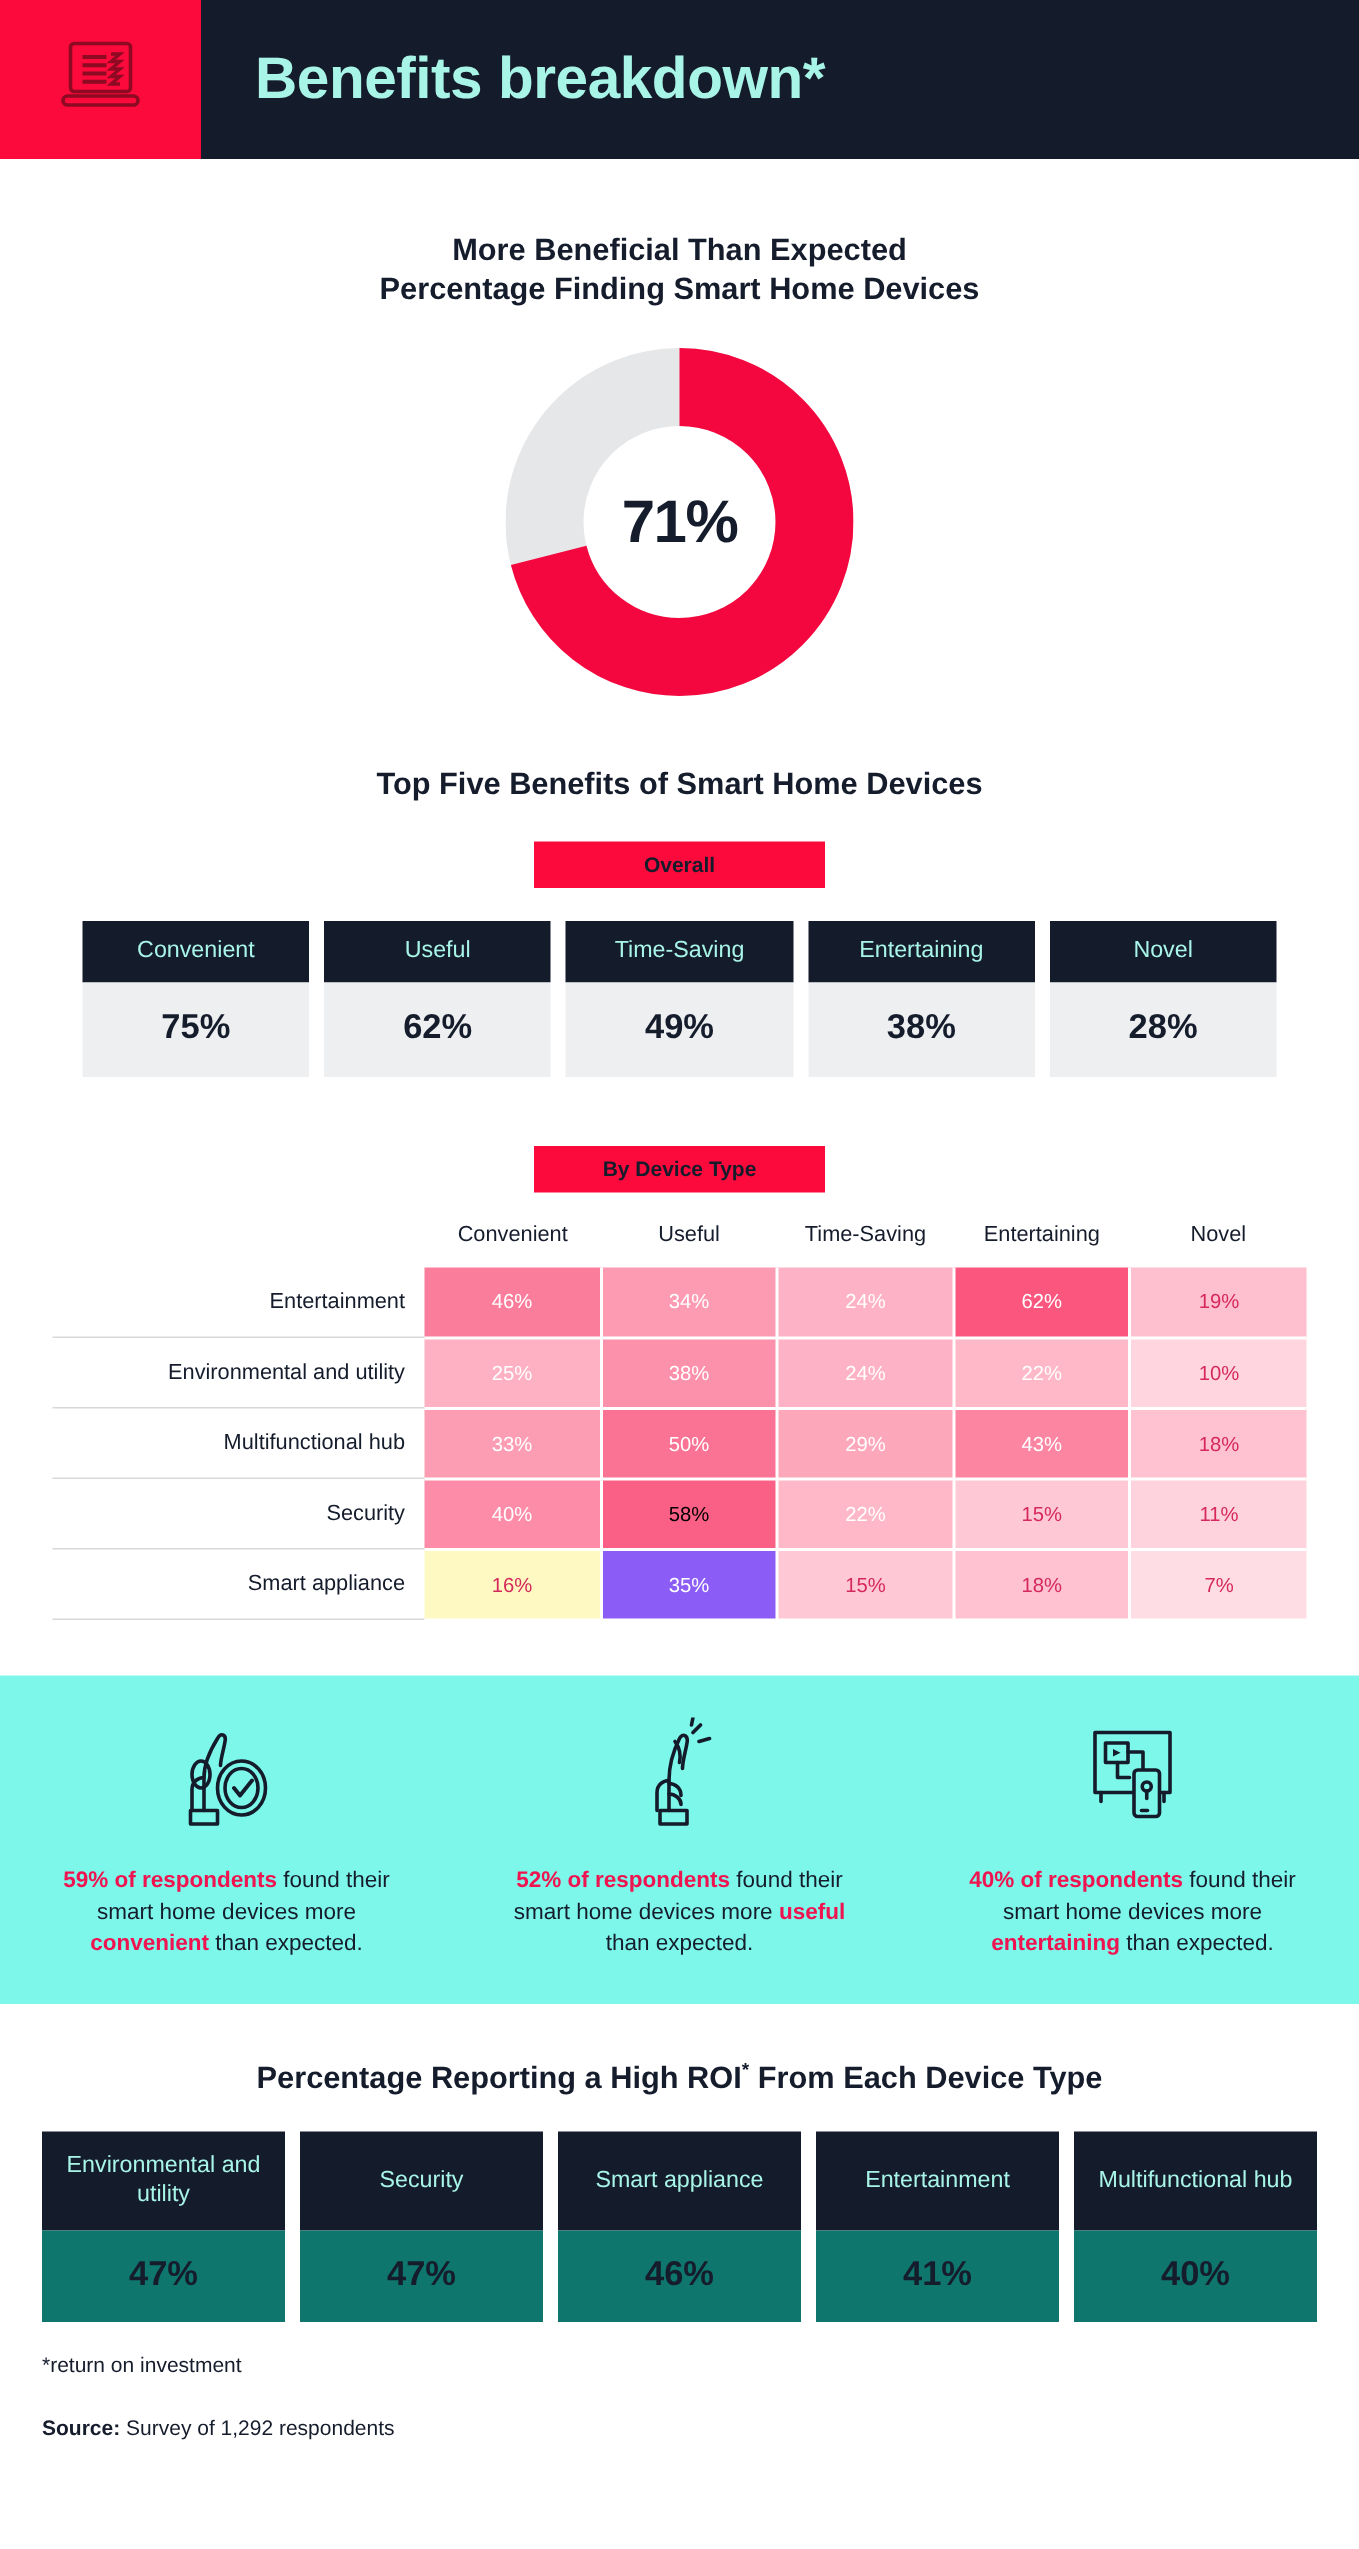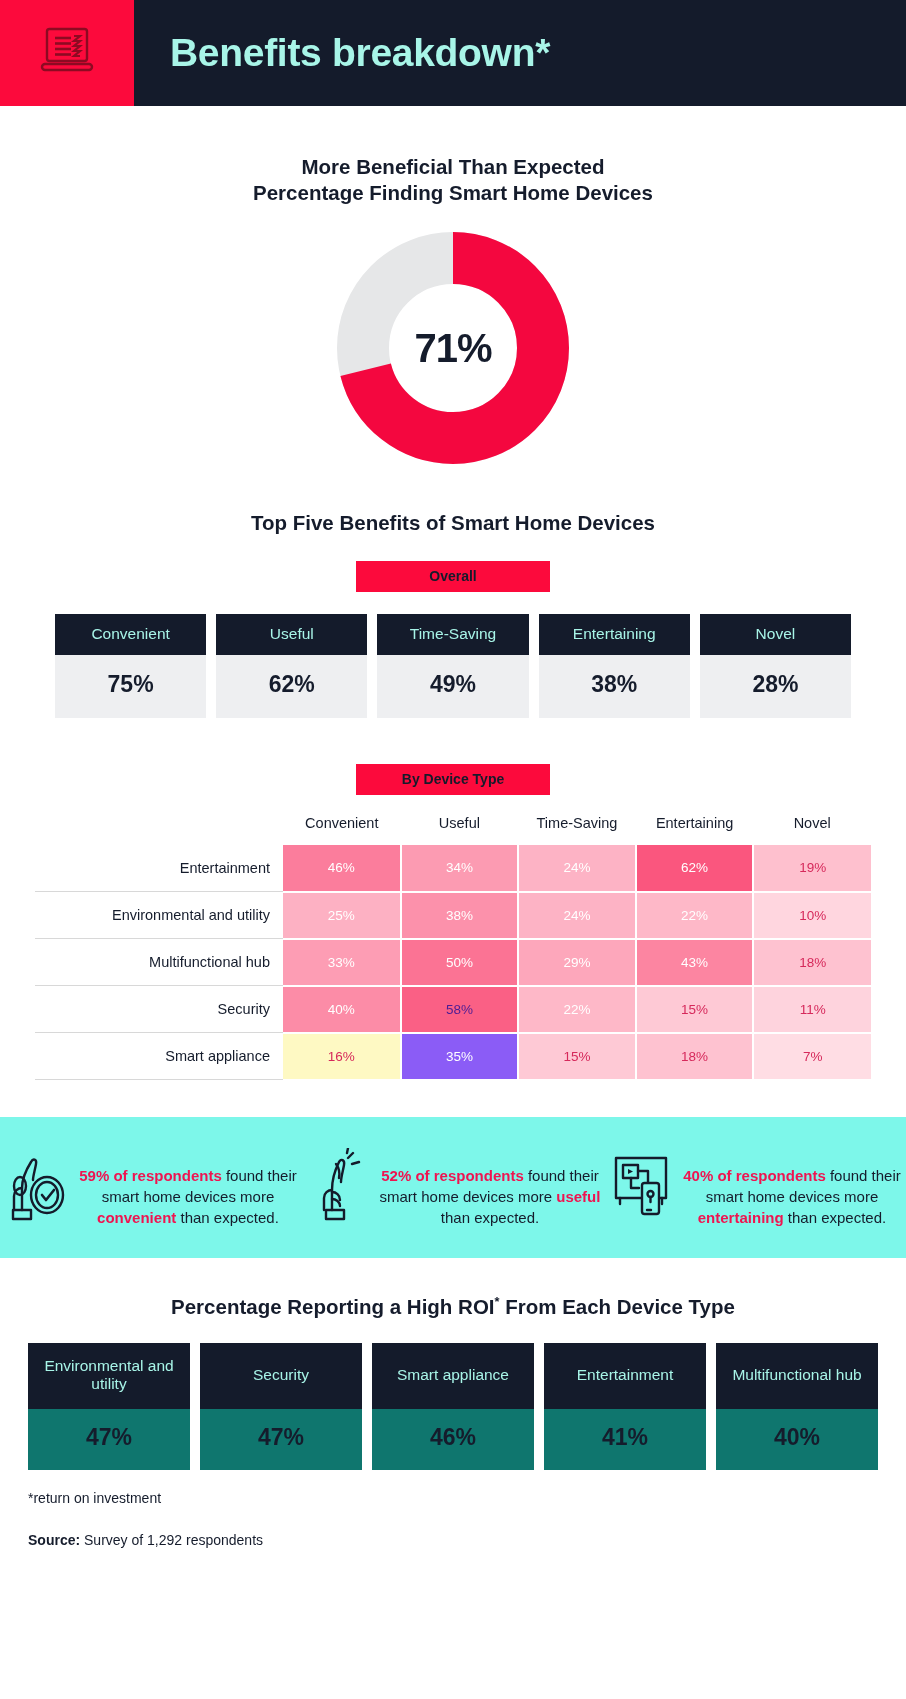--- a/index.html
+++ b/index.html
@@ -71,21 +71,21 @@
   table.heat tr:first-child td.rowlabel { border-top: none; }
   table.heat td.cell {
     text-align: center; font-size: 13.5px; height: 47px; vertical-align: middle;
     border-right: 2px solid #ffffff; border-bottom: 2px solid #ffffff;
   }
   table.heat td.cell:last-child { border-right: none; }
 
   
   .cyan { background: #7df7ea; padding: 26px 0 30px; margin-top: 36px; }
   .cyan-row { display: flex; }
-  .cyan-col { flex: 1; display: flex; flex-direction: row; align-items: center; }
+  .cyan-col { flex: 1; display: flex; flex-direction: column; align-items: center; }
   .cyan-icon { height: 78px; display: flex; align-items: flex-end; justify-content: center; }
   .cyan-text {
     margin-top: 22px; text-align: center; font-size: 15px; line-height: 1.42;
     color: #151c2c; max-width: 228px;
   }
   .cyan-text b { color: #ef1450; font-weight: bold; }
 
   
   .roi-block { margin-top: 36px; }
   .roi-cards { display: flex; gap: 10px; padding: 0 28px; margin-top: 22px; }
@@ -203,21 +203,21 @@
             <td class="rowlabel">Multifunctional hub</td>
             <td class="cell" style="background: rgb(253, 157, 180); color: rgb(255, 255, 255);">33%</td>
             <td class="cell" style="background: rgb(251, 115, 148); color: rgb(255, 255, 255);">50%</td>
             <td class="cell" style="background: rgb(253, 167, 187); color: rgb(255, 255, 255);">29%</td>
             <td class="cell" style="background: rgb(252, 133, 161); color: rgb(255, 255, 255);">43%</td>
             <td class="cell" style="background: rgb(254, 194, 208); color: rgb(214, 41, 91);">18%</td>
           </tr>
           <tr>
             <td class="rowlabel">Security</td>
             <td class="cell" style="background: rgb(252, 140, 167); color: rgb(255, 255, 255);">40%</td>
-            <td class="cell" style="background: rgb(250, 96, 133); color: #4c1d95;">58%</td>
+            <td class="cell" style="background: rgb(250, 96, 133); color: #000000;">58%</td>
             <td class="cell" style="background: rgb(254, 184, 200); color: rgb(255, 255, 255);">22%</td>
             <td class="cell" style="background: rgb(254, 201, 213); color: rgb(214, 41, 91);">15%</td>
             <td class="cell" style="background: rgb(254, 211, 221); color: rgb(214, 41, 91);">11%</td>
           </tr>
           <tr>
             <td class="rowlabel">Smart appliance</td>
             <td class="cell" style="background: #fef9c3; color: rgb(214, 41, 91);">16%</td>
             <td class="cell" style="background: #8b5cf6; color: rgb(255, 255, 255);">35%</td>
             <td class="cell" style="background: rgb(254, 201, 213); color: rgb(214, 41, 91);">15%</td>
             <td class="cell" style="background: rgb(254, 194, 208); color: rgb(214, 41, 91);">18%</td>

